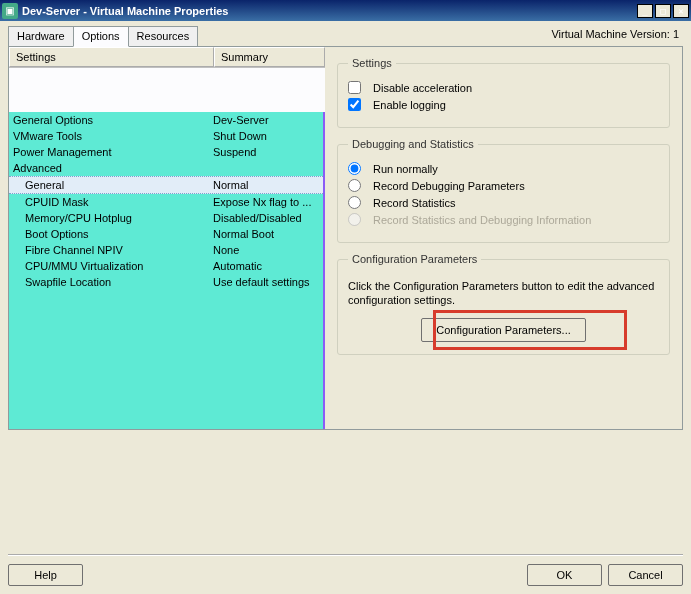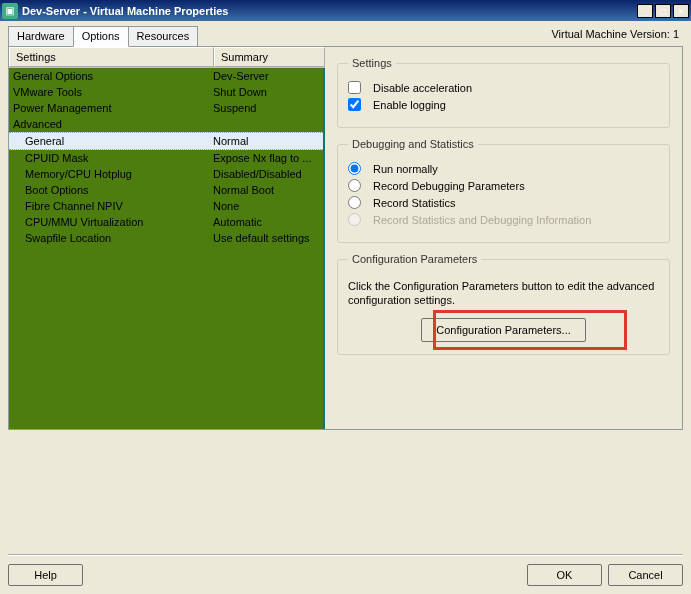--- a/index.html
+++ b/index.html
@@ -13,21 +13,21 @@
 .version-text { position: absolute; right: 12px; top: 28px; font-size: 11px; }
 .tabs { display: flex; height: 20px; }
 .tab { padding: 3px 8px 2px 8px; border: 1px solid #919b9c; border-bottom: none; background: #f0f0f0; cursor: pointer; margin-right: -1px; }
 .tab.active { background: #fcfcfe; position: relative; z-index: 1; border-bottom: 1px solid #fcfcfe; margin-bottom: -1px; }
 .panels { display: flex; border: 1px solid #919b9c; background: #fcfcfe; height: 384px; }
 .left-panel { width: 316px; display: flex; flex-direction: column; }
 .list-header { display: flex; border-bottom: 1px solid #c0c0c0; background: #ece9d8; }
 .list-header-cell { padding: 3px 6px; border: 1px outset #fff; flex: 0 0 auto; }
 .list-header-cell:first-child { width: 205px; }
 .list-header-cell:last-child { flex: 1; }
-.list-body { background: #4d7c0f; flex: 1; overflow: auto; border-right: 2px solid #0f766e; }
+.list-body { background: #5eead4; flex: 1; overflow: auto; border-right: 2px solid #8b5cf6; margin-top: 44px; }
 .list-row { display: flex; padding: 2px 4px; cursor: pointer; }
 .list-row.selected { background: #e2edf8; border-top: 1px dotted #7da2ce; border-bottom: 1px dotted #7da2ce; }
 .list-row.indent { padding-left: 16px; }
 .list-cell:first-child { width: 200px; }
 .list-row.indent .list-cell:first-child { width: 188px; }
 .list-cell:last-child { flex: 1; }
 .right-panel { flex: 1; padding: 10px 12px; background: #ece9d8; }
 fieldset { border: 1px solid #d0d0bf; border-radius: 3px; padding: 8px 10px 12px 10px; margin-bottom: 10px; }
 legend { padding: 0 4px; color: #0046d5; font-size: 11px; }
 fieldset legend { color: #333; }

